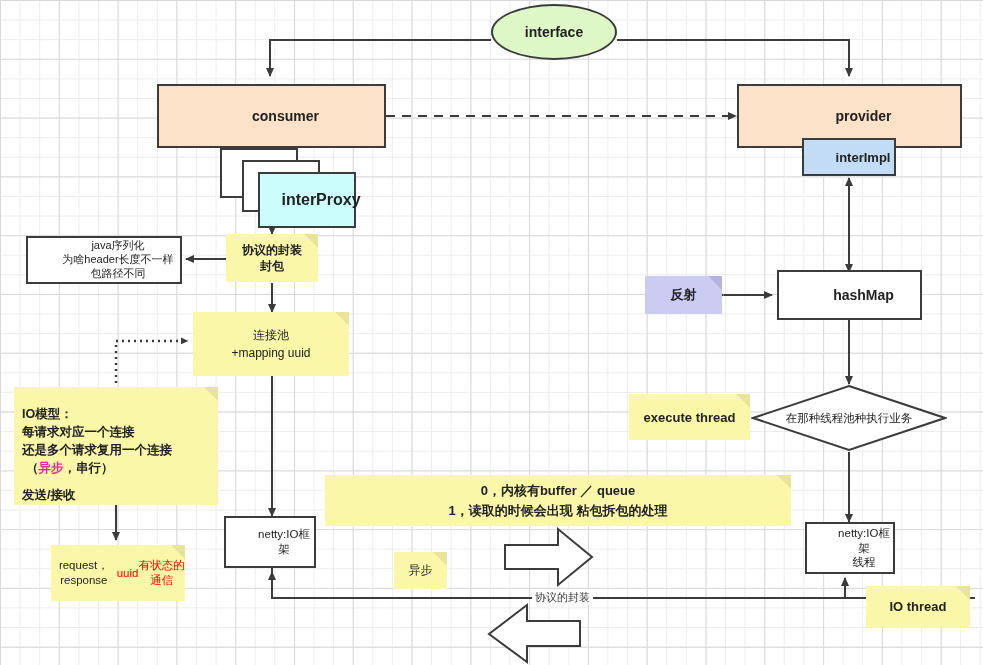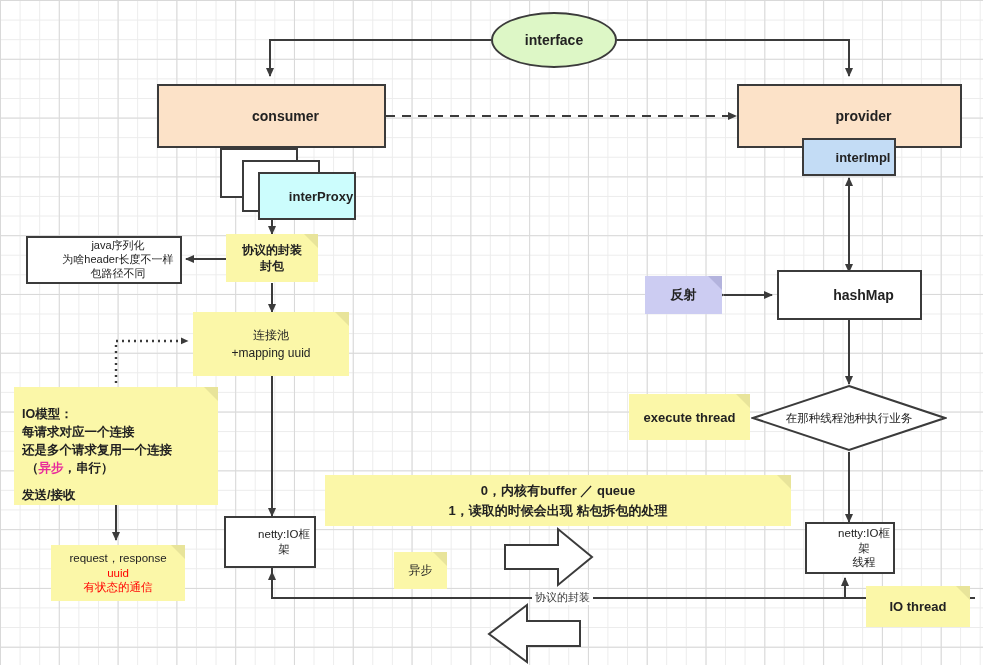--- a/index.html
+++ b/index.html
@@ -75,35 +75,35 @@
       <path d="M272,598 L272,572" marker-end="url(#ah)"></path>
       
       <path d="M272,598 L975,598"></path>
     </g>
 
     <path d="M505,545 L558,545 L558,529 L592,557 L558,585 L558,569 L505,569 Z" fill="#ffffff" stroke="#3b3b3b" stroke-width="2"></path>
 
     <path d="M580,621 L527,621 L527,605 L489,634 L527,662 L527,646 L580,646 Z" fill="#ffffff" stroke="#3b3b3b" stroke-width="2"></path>
   </svg>
 
-  <div class="node bold" style="left:491px;top:12px;width:126px;height:56px;border:2px solid #3b3b3b;border-radius:50%;background:#ddf7c6;font-size:14px;">
+  <div class="node bold" style="left:491px;top:4px;width:126px;height:56px;border:2px solid #3b3b3b;border-radius:50%;background:#ddf7c6;font-size:14px;">
     <span>interface</span>
   </div>
 
   <div class="node box bold" style="left:157px;top:84px;width:229px;height:64px;background:#fce2c8;font-size:14px;">
     <span>consumer</span>
   </div>
 
   <div class="node box bold" style="left:737px;top:84px;width:225px;height:64px;background:#fce2c8;font-size:14px;">
     <span>provider</span>
   </div>
 
   <div class="node box" style="left:220px;top:148px;width:78px;height:50px;background:#ffffff;"></div>
   <div class="node box" style="left:242px;top:160px;width:78px;height:52px;background:#ffffff;"></div>
-  <div class="node box bold" style="left:258px;top:172px;width:98px;height:48px;background:#ccfdfd;font-size:13px;">
+  <div class="node box bold" style="left:258px;top:172px;width:98px;height:56px;background:#ccfdfd;font-size:16px;">
     <span>interProxy</span>
   </div>
 
   <div class="node box bold" style="left:802px;top:138px;width:94px;height:38px;background:#c3dcf5;font-size:13px;">
     <span>interImpl</span>
   </div>
 
   <div class="node box" style="left:26px;top:236px;width:156px;height:48px;background:#ffffff;font-size:11px;flex-direction:column;line-height:1.25;">
     <span>java序列化</span>
     <span>为啥header长度不一样</span>
@@ -135,21 +135,21 @@
     <span style="padding-left:4px;">
       <span>（</span><span style="color:#e8299b;">异步</span><span>，串行）</span>
     </span>
     <span style="height:8px;"></span>
     <span>发送/接收</span>
     <svg class="fold" viewBox="0 0 14 14">
         <path d="M0,0 L14,0 L14,14 Z" fill="#e8e49a"></path>
       </svg>
   </div>
 
-  <div class="note" style="left:51px;top:545px;width:134px;height:56px;background:#fbf7a8;font-size:11.5px;flex-direction:column;line-height:1.3;">
+  <div class="note" style="left:51px;top:545px;width:134px;height:56px;background:#fbf7a8;font-size:11.5px;flex-direction:row;line-height:1.3;">
     <span>request，response</span>
     <span style="color:#ff0000;">uuid</span>
     <span style="color:#ff0000;">有状态的通信</span>
     <svg class="fold" viewBox="0 0 14 14">
         <path d="M0,0 L14,0 L14,14 Z" fill="#e8e49a"></path>
       </svg>
   </div>
 
   <div class="node box" style="left:224px;top:516px;width:92px;height:52px;background:#ffffff;font-size:11.5px;">
     <span>netty:IO框架</span>

